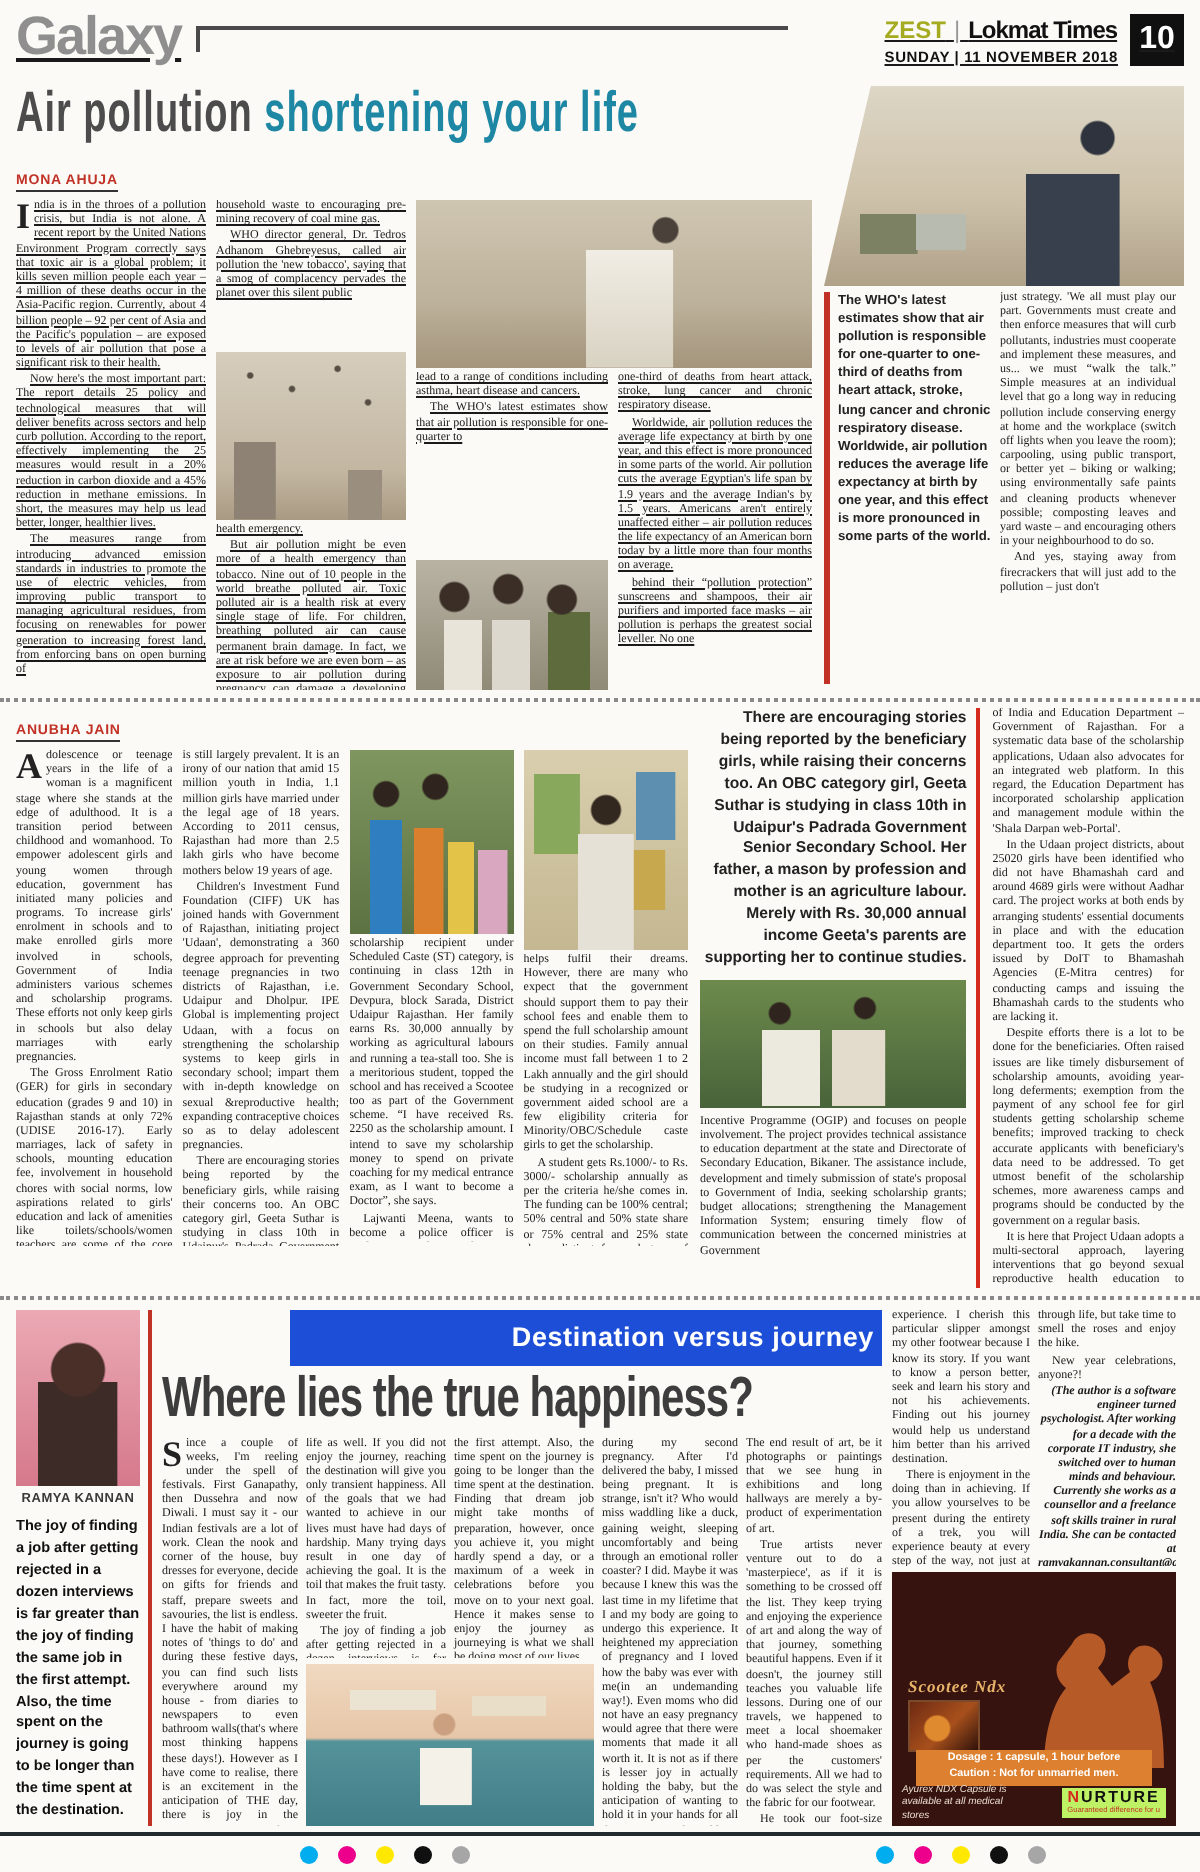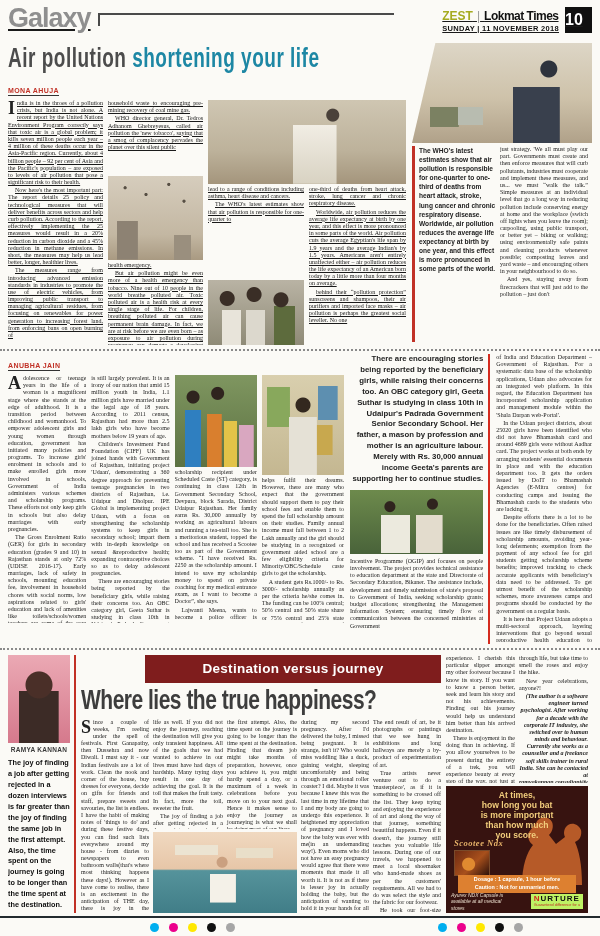--- a/index.html
+++ b/index.html
@@ -9,21 +9,21 @@
 
   
   .masthead { display:flex; align-items:flex-start; padding:5px 8px 0 8px; height:40px;text-decoration:underline; }
   .galaxy { font:bold 27px/1 "Liberation Sans", sans-serif; color:#8f8f8f; letter-spacing:-1px; }
   .mast-line { flex:1; height:13px; border-top:2px solid #4a4a4a; border-left:2px solid #4a4a4a; margin:8px 8px 0 7px; }
   .mast-right { text-align:left; line-height:1.05; margin-top:2px;margin-left:40px; }
   .zest { font:bold 12px "Liberation Sans", sans-serif; color:#a5ab20; }
   .mast-sep { color:#999; font:12px "Liberation Sans", sans-serif; }
   .paper { font:bold 12px "Liberation Sans", sans-serif; color:#111; letter-spacing:-0.5px; }
   .dateline { font:bold 7.5px "Liberation Sans", sans-serif; color:#111; letter-spacing:0.3px; }
-  .pageno { width:27px; height:26px; background:#101010; color:#fff; 
+  .pageno { width:27px; height:26px; background:#101010; color:#fff; text-align:center;
             font:bold 16px/26px "Liberation Sans", sans-serif; margin:2px 0 0 6px; }
 
   
   .bt { font-size:6px; line-height:1.2; text-align:justify; color:#191919; }
   .bt p + p { text-indent:7px; }
   .bt p { margin-bottom:1px; }
   .dc > p:first-child::first-letter { float:left; font:bold 18px/14px "Liberation Serif", serif;
         padding:1px 2px 0 0; color:#222; }
   .byline { display:inline-block; color:#c13126; font:bold 7px "Liberation Sans", sans-serif;
             letter-spacing:0.4px; border-bottom:1.5px solid #333; padding-bottom:1px; }
@@ -139,21 +139,21 @@
   .a2-c6 { width:97px; height:288px; overflow:hidden; }
 
   
   .a3 { display:flex; gap:5px; padding:2px 8px 0 8px; height:260px; overflow:hidden; }
   .a3-sidebar { width:68px; border-right:2px solid #c13126; padding-right:4px; flex:none; }
   .sb-photo { height:88px; }
   .sb-caption { font:bold 6.5px "Liberation Sans", sans-serif; color:#3a3a3a; text-align:center;
                 margin:3px 0 5px 0; letter-spacing:0.3px; }
   .sb-intro { font:bold 7.3px/1.5 "Liberation Sans", sans-serif; color:#101010; height:152px; overflow:hidden; }
   .a3-main { width:360px; flex:none; }
-  .kicker { margin-left:64px; background:#7f1d1d; color:#fff; text-align:center;
+  .kicker { margin-left:64px; background:#1d4ed8; color:#fff; text-align:right;
             font:bold 13.5px/1 "Liberation Sans", sans-serif; padding:7px 4px; letter-spacing:0.3px; }
   .hl3-wrap { height:30px; overflow:visible; margin-top:2px; }
   .hl3 { display:inline-block; font:bold 21px/1 "Liberation Sans", sans-serif; letter-spacing:-0.5px;
          color:#3d3d3d; transform:scaleY(1.35); transform-origin:0 0; white-space:nowrap; }
   .a3-cols { display:flex; gap:4px; height:198px; overflow:hidden; margin-top:4px; }
   .a3-cA, .a3-cD, .a3-cE { width:68px; height:100%; overflow:hidden; }
   .zBC { width:144px; }
   .zBC-row { display:flex; gap:4px; height:110px; overflow:hidden; }
   .a3-cB, .a3-cC { width:70px; }
   .beach-ph { height:84px; margin-top:3px; }
@@ -359,27 +359,20 @@
       <div class="a3-cG bt">
         <div>
             <p>through life, but take time to smell the roses and enjoy the hike.</p>
             <p>New year celebrations, anyone?!</p>
           </div>
         <div class="author-note">(The author is a software engineer turned psychologist. After working for a decade with the corporate IT industry, she switched over to human minds and behaviour. Currently she works as a counsellor and a freelance soft skills trainer in rural India. She can be contacted at ramyakannan.consultant@gmail.com)</div>
       </div>
     </div>
 
     <div class="ad">
-      <div class="ad-quote">
-          <p>At times,</p>
-          <p>how long you bat</p>
-          <p>is more important</p>
-          <p>than how much</p>
-          <p>you score.</p>
-        </div>
       <div class="ad-brand">Scootee Ndx</div>
       <div class="ad-product ph ph-product"></div>
       <div class="ad-sil">
         <svg width="74" height="76" viewBox="0 0 74 76">
           <path d="M24 14c3-7 13-7 16-1c2 5 0 10-3 13l7 9l9-7c-2-4-1-9 3-12c5-3 11 0 13 5c1 5-1 10-6 12c4 9 7 22 7 43H10c0-19 5-33 11-40c-4-3-6-8-4-13z" fill="#b65a28"></path>
         </svg>
       </div>
       <div class="ad-dosage">
         <div>Dosage : 1 capsule, 1 hour before</div>
         <div>Caution : Not for unmarried men.</div>

